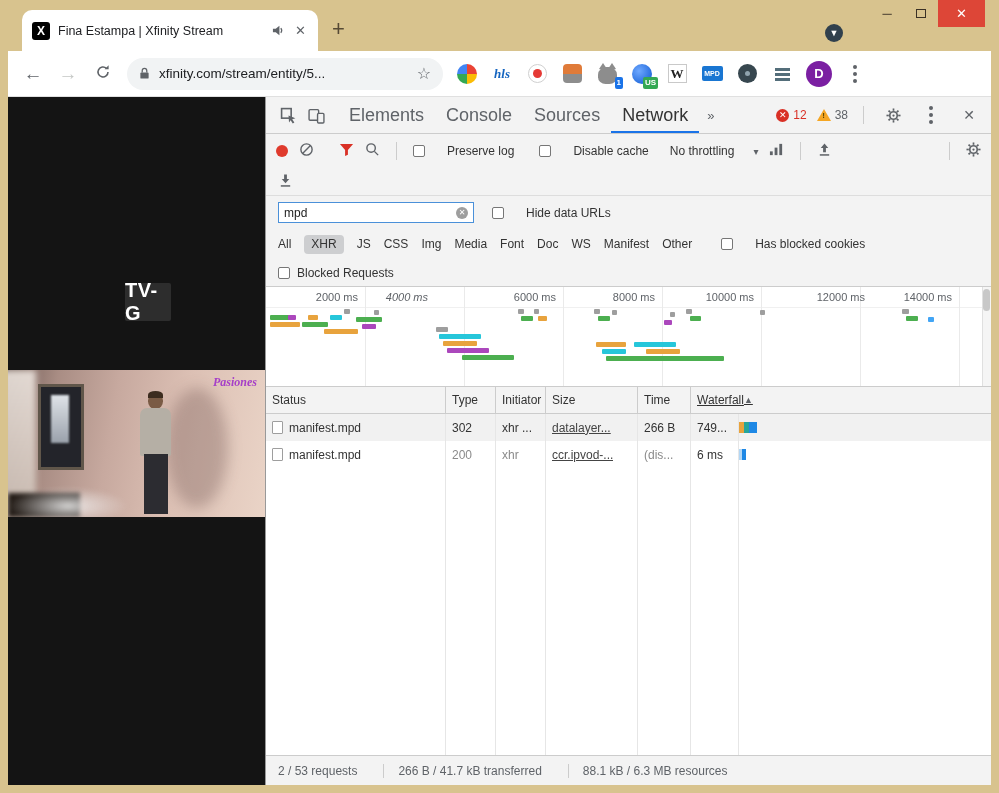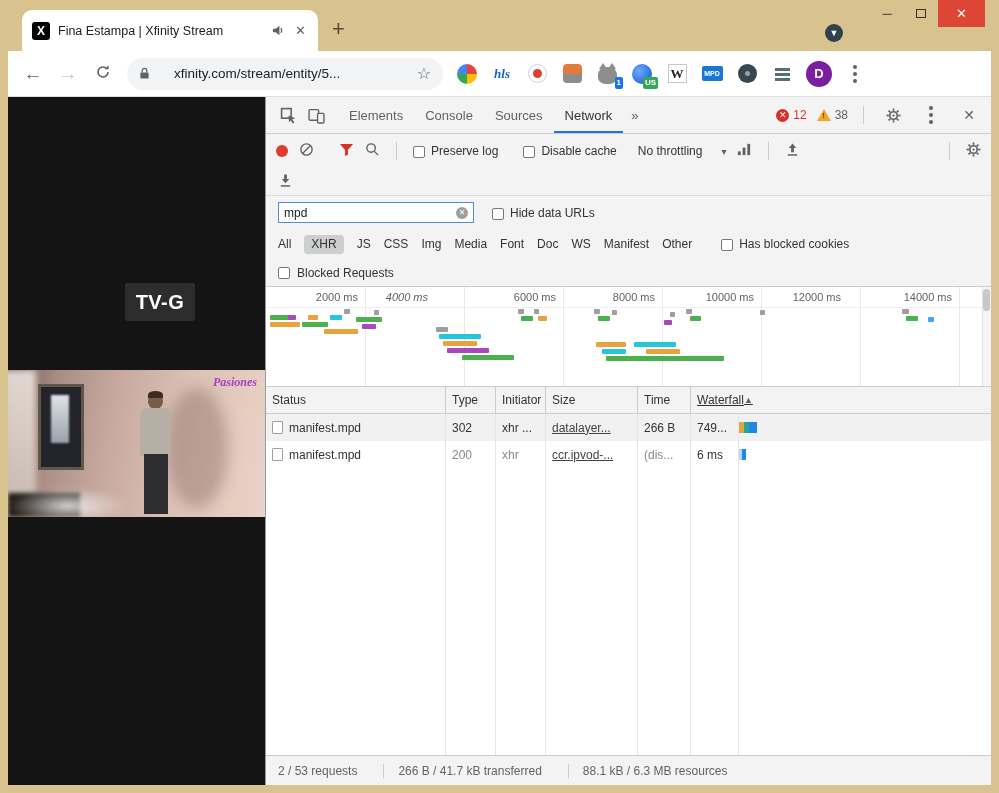--- a/index.html
+++ b/index.html
@@ -36,21 +36,21 @@
   
   .toolbar {
     position: absolute; left: 8px; top: 51px; width: 983px; height: 46px;
     background: #fff; border-bottom: 1px solid #e0e0e0;
     display: flex; align-items: center; padding: 0 14px; gap: 13px;
   }
   .navbtn { font-size: 19px; color: #5f6368; width: 22px; text-align: center; }
   .navbtn.fwd { color: #c4c7c5; }
   .omnibox {
     width: 316px; height: 32px; background: #f1f3f4; border-radius: 16px;
-    display: flex; align-items: center; padding: 0 12px; gap: 24px; flex: 0 0 316px;
+    display: flex; align-items: center; padding: 0 12px; gap: 9px; flex: 0 0 316px;
   }
   .url { font-size: 13.5px; color: #202124; flex: 1; white-space: nowrap; overflow: hidden; }
   .star { color: #5f6368; font-size: 16px; }
   .ext { width: 22px; height: 22px; position: relative; display: flex; align-items: center; justify-content: center; flex: 0 0 22px; }
   .badge {
     position: absolute; bottom: -4px; right: -5px; font-size: 8px; line-height: 1;
     color: #fff; padding: 2px 2px; border-radius: 2px; font-weight: bold;
   }
   .paw { width: 20px; height: 20px; border-radius: 50%; background: conic-gradient(#ea4335 0 25%, #fbbc05 0 50%, #34a853 0 75%, #4285f4 0); }
   .hls { font-family: "Liberation Serif", serif; font-style: italic; font-weight: bold; font-size: 13px; color: #1565c0; }
@@ -64,21 +64,21 @@
   .wiki { width: 19px; height: 19px; background: #fff; border: 1px solid #c9c9c9; font-family: "Liberation Serif", serif; font-weight: bold; font-size: 13px; color: #222; display: flex; align-items: center; justify-content: center; }
   .mpdico { width: 21px; height: 15px; background: #1976d2; color: #fff; font-size: 7px; font-weight: bold; display: flex; align-items: center; justify-content: center; border-radius: 2px; }
   .spider { width: 19px; height: 19px; border-radius: 50%; background: #37474f; position: relative; }
   .spider::after { content: ""; position: absolute; left: 7px; top: 7px; width: 5px; height: 5px; border-radius: 50%; background: #90a4ae; }
   .playlist { width: 15px; height: 2.5px; background: #546e7a; box-shadow: 0 5px 0 #546e7a, 0 10px 0 #546e7a; margin-top: -8px; }
   .avatar { width: 26px; height: 26px; border-radius: 50%; background: #7b1fa2; color: #fff; font-size: 13px; font-weight: bold; display: flex; align-items: center; justify-content: center; flex: 0 0 26px; }
   .kebab { width: 4px; height: 4px; border-radius: 50%; background: #5f6368; box-shadow: 0 -7px 0 #5f6368, 0 7px 0 #5f6368; margin: 0 8px; }
   
   .page { position: absolute; left: 8px; top: 97px; width: 257px; height: 688px; background: #141414; overflow: hidden; }
   .rating {
-    position: absolute; left: 117px; top: 186px; width: 70px; height: 38px;
+    position: absolute; left: 117px; top: 186px; width: 46px; height: 38px;
     background: #2d2d2d; color: #fff; font-size: 20px; font-weight: bold; letter-spacing: .5px;
     display: flex; align-items: center; justify-content: center; border-radius: 2px;
   }
   .thumb {
     position: absolute; left: 0; top: 273px; width: 257px; height: 147px; overflow: hidden;
     background: linear-gradient(100deg, #6e5a54 0%, #a98d84 18%, #c7a99f 40%, #dcc0b4 65%, #ead4c7 100%);
   }
   .curtain { position: absolute; left: -6px; top: 0; width: 34px; height: 100%; background: linear-gradient(180deg, #f3ece6, #cfc2b8); filter: blur(3px); opacity: .85; }
   .painting { position: absolute; left: 30px; top: 14px; width: 46px; height: 86px; background: #23242a; border: 3px solid #60564a; }
   .painting::after { content: ""; position: absolute; left: 10px; top: 8px; width: 18px; height: 48px; background: linear-gradient(#dfe3e8, #9aa1ab); filter: blur(1px); }
@@ -93,36 +93,36 @@
   .props { position: absolute; left: 0; bottom: 0; width: 72px; height: 24px; background: #241d18; filter: blur(2px); }
   
   .devtools {
     position: absolute; left: 265px; top: 97px; width: 726px; height: 688px;
     background: #fff; border-left: 1px solid #999;
     display: flex; flex-direction: column; font-size: 12px;
   }
   .vsep { width: 1px; height: 18px; background: #ccc; margin: 0 5px; flex: 0 0 1px; }
   .dt-tabbar { flex: 0 0 36px; background: #f3f3f3; border-bottom: 1px solid #ccc; display: flex; align-items: center; padding: 0 8px; }
   .icon-btn { width: 28px; height: 100%; display: flex; align-items: center; justify-content: center; color: #5f6368; }
-  .dt-tab { padding: 0 11px; height: 36px; display: flex; align-items: center; color: #5f6368; font-size: 13px; }
+  .dt-tab { padding: 0 11px; height: 36px; display: flex; align-items: center; color: #5f6368; font-size: 18px; }
   .dt-tab.active { color: #333; box-shadow: inset 0 -2px 0 #1a73e8; }
   .more-tabs { color: #5f6368; font-size: 13px; padding: 0 8px; }
   .badges { margin-left: auto; display: flex; align-items: center; gap: 10px; }
   .err-badge, .warn-badge { display: flex; align-items: center; gap: 4px; }
   .err-badge { color: #d93025; }
   .warn-badge { color: #5f6368; }
   .err-ico { width: 13px; height: 13px; border-radius: 50%; background: #d93025; color: #fff; font-size: 9px; display: flex; align-items: center; justify-content: center; }
   .warn-ico { width: 0; height: 0; border-left: 7px solid transparent; border-right: 7px solid transparent; border-bottom: 12px solid #f5a623; position: relative; }
   .warn-ico::after { content: "!"; position: absolute; left: -1.5px; top: 2px; font-size: 8px; font-weight: bold; color: #5c4500; }
   .dt-close { color: #5f6368; font-size: 14px; }
   .dt-toolbar { flex: 0 0 34px; background: #f3f3f3; display: flex; align-items: center; padding: 0 10px; gap: 11px; }
   .dt-toolbar2 { flex: 0 0 28px; background: #f3f3f3; border-bottom: 1px solid #ddd; display: flex; align-items: center; padding: 0 12px; }
   .rec-dot { width: 12px; height: 12px; border-radius: 50%; background: #df3a2c; flex: 0 0 12px; }
   .cb { width: 12px; height: 12px; border: 1px solid #767676; border-radius: 2px; background: #fff; flex: 0 0 12px; }
-  .cb-group { display: flex; align-items: flex-end; gap: 6px; }
+  .cb-group { display: flex; align-items: center; gap: 22px; }
   .throttle { display: flex; align-items: center; gap: 7px; color: #333; margin-left: 10px; }
   .caret { color: #5f6368; font-size: 10px; margin-left: 12px; }
   .spacer { flex: 1; }
   .filter-row { flex: 0 0 33px; background: #f3f3f3; display: flex; align-items: center; padding: 0 12px; gap: 18px; }
   .filter-box { width: 196px; height: 21px; background: #fff; border: 1px solid #4a90d9; display: flex; align-items: center; padding: 0 5px; gap: 4px; }
   .filter-box input { border: none; outline: none; background: transparent; font-size: 12px; flex: 1; width: 100%; font-family: "Liberation Sans", sans-serif; color: #222; }
   .clear-circle { width: 12px; height: 12px; border-radius: 50%; background: #9e9e9e; color: #fff; font-size: 8px; display: flex; align-items: center; justify-content: center; flex: 0 0 12px; }
   .pill-row { flex: 0 0 30px; background: #f3f3f3; display: flex; align-items: center; padding: 0 12px; gap: 13px; }
   .pill { color: #333; }
   .pill.active { background: #cdced0; border-radius: 4px; padding: 2.5px 7px; }
@@ -427,21 +427,21 @@
       <span class="ov-label" style="right: 633px;">2000 ms</span>
       <div class="ov-line" style="left: 198px;"></div>
       <span class="ov-label" style="right: 563px; font-style: italic;">4000 ms</span>
       <div class="ov-line" style="left: 297px;"></div>
       <span class="ov-label" style="right: 435px;">6000 ms</span>
       <div class="ov-line" style="left: 396px;"></div>
       <span class="ov-label" style="right: 336px;">8000 ms</span>
       <div class="ov-line" style="left: 495px;"></div>
       <span class="ov-label" style="right: 237px;">10000 ms</span>
       <div class="ov-line" style="left: 594px;"></div>
-      <span class="ov-label" style="right: 150px;">12000 ms</span>
+      <span class="ov-label" style="right: 126px;">12000 ms</span>
       <div class="ov-line" style="left: 693px;"></div>
       <span class="ov-label" style="right: 39px;">14000 ms</span>
       <div class="ovbar" style="left: 4px; top: 28px; width: 22px; background: rgb(76, 175, 80);"></div>
       <div class="ovbar" style="left: 4px; top: 35px; width: 30px; background: rgb(232, 163, 61);"></div>
       <div class="ovbar" style="left: 22px; top: 28px; width: 8px; background: rgb(171, 71, 188);"></div>
       <div class="ovbar" style="left: 36px; top: 35px; width: 26px; background: rgb(76, 175, 80);"></div>
       <div class="ovbar" style="left: 42px; top: 28px; width: 10px; background: rgb(232, 163, 61);"></div>
       <div class="ovbar" style="left: 58px; top: 42px; width: 34px; background: rgb(232, 163, 61);"></div>
       <div class="ovbar" style="left: 64px; top: 28px; width: 12px; background: rgb(38, 198, 218);"></div>
       <div class="ovbar" style="left: 78px; top: 22px; width: 6px; background: rgb(158, 158, 158);"></div>

